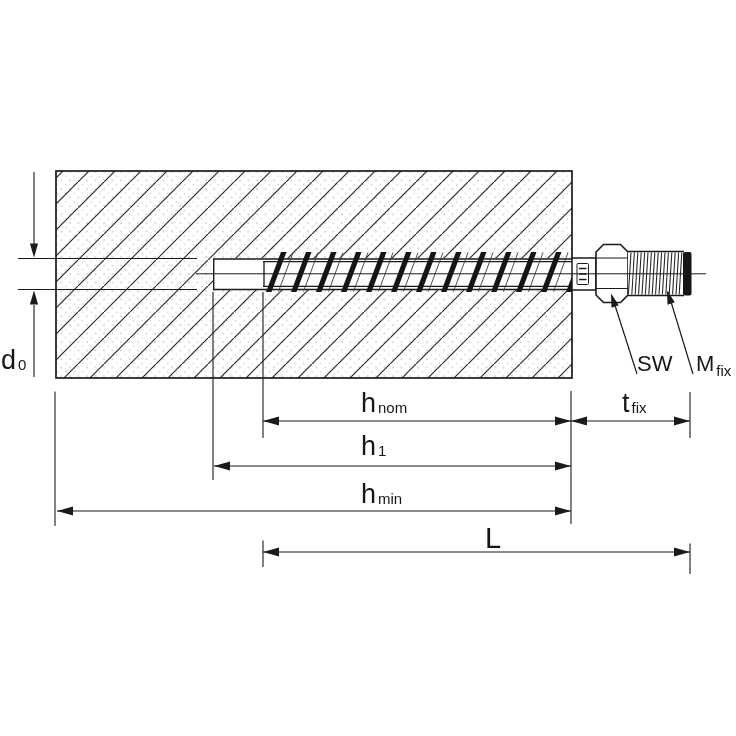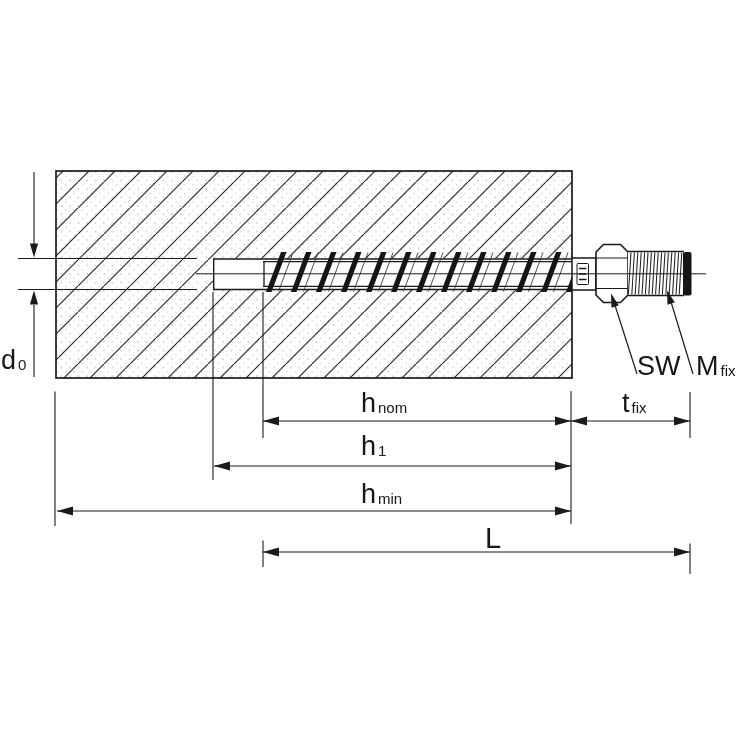--- a/index.html
+++ b/index.html
@@ -8,21 +8,21 @@
     font-family:"Liberation Sans",sans-serif;color:#1a1a1a;overflow:hidden;
   }
   .stage svg{position:absolute;left:0;top:0;}
   .dim-label{
     position:absolute;display:flex;align-items:flex-start;
     font-size:27px;line-height:1;white-space:nowrap;color:#161616;
   }
   .dim-label .main{font-size:27px;line-height:1;}
   .dim-label .sub{font-size:15px;line-height:1;position:relative;top:10px;margin-left:2px;}
   .label-L .main{font-size:29px;}
-  .label-SW .main, .label-Mfix .main{font-size:27px;}
+  .label-SW .main, .label-Mfix .main{font-size:22px;}
 </style>
 </head>
 <body>
 
 <div class="stage">
 
   <svg width="736" height="736" viewBox="0 0 736 736">
     <defs>
       <pattern id="dots" width="8.5" height="8.5" patternUnits="userSpaceOnUse">
         <circle cx="2" cy="2" r="0.8" fill="#bdbdbd"></circle>

